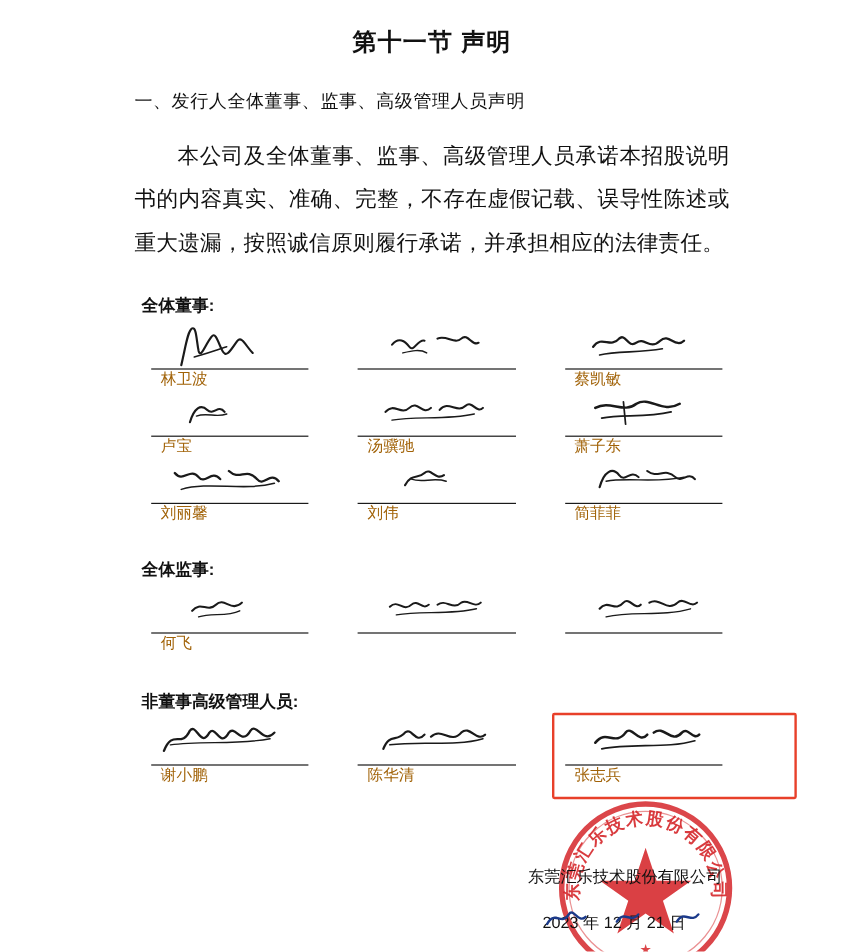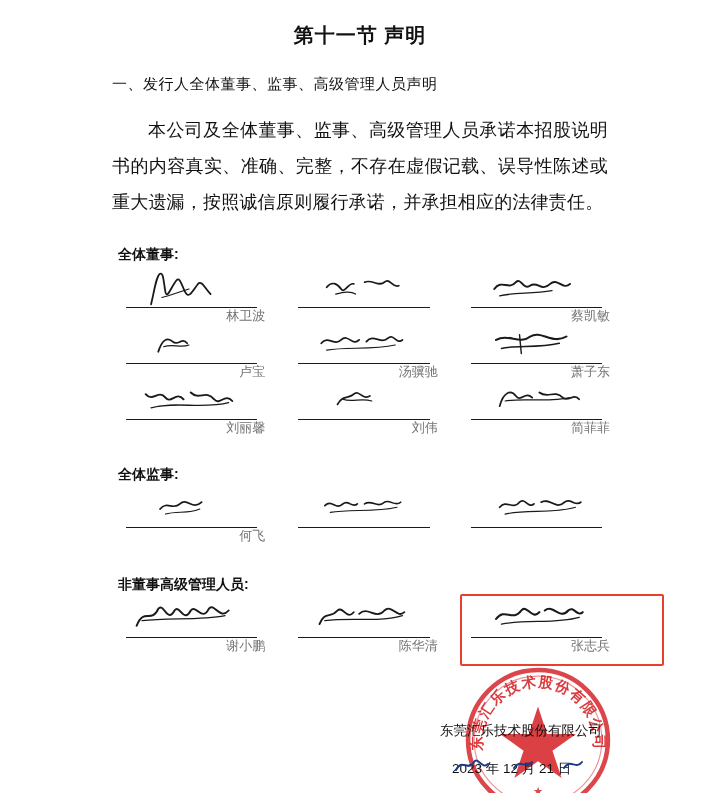--- a/index.html
+++ b/index.html
@@ -69,27 +69,27 @@
   }
   .sig-line {
     position: absolute;
     left: 8px;
     right: 8px;
     bottom: 16px;
     border-bottom: 1px solid #1a1a1a;
   }
   .sig-name {
     position: absolute;
-    left: 4px;
+    left: 16px;
     right: 0;
     bottom: -1px;
-    text-align: right;
+    text-align: left;
     font-size: 13px;
     font-family: "Liberation Sans", "DejaVu Sans", sans-serif;
-    color: #737373;
+    color: #a16207;
   }
   .scribble {
     position: absolute;
     left: 6px;
     right: 6px;
     bottom: 18px;
     height: 34px;
   }
   .scribble svg {
     width: 100%;

